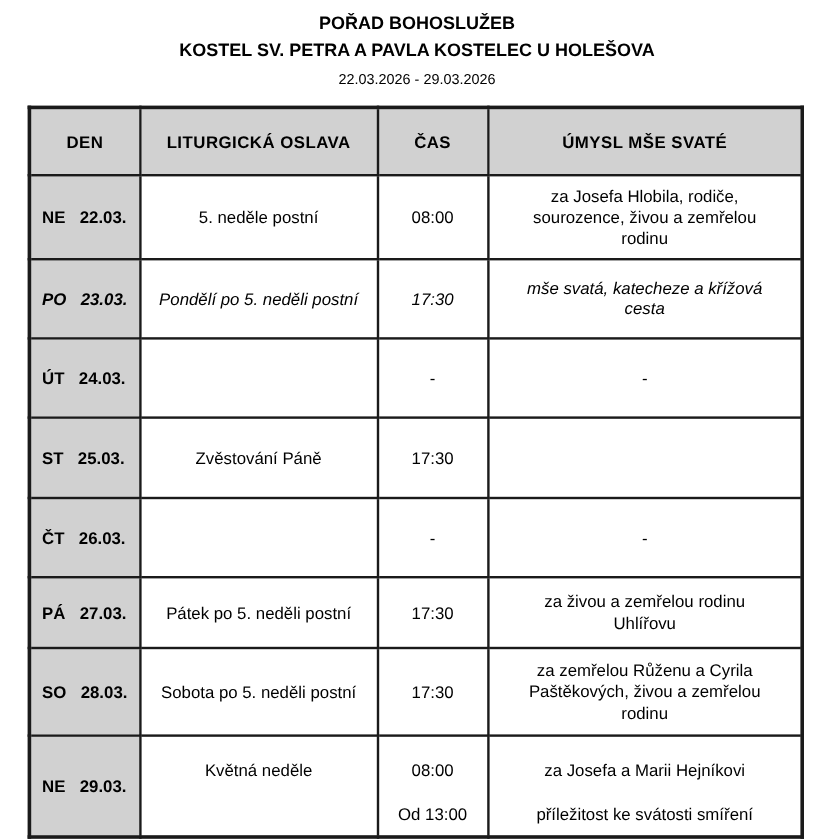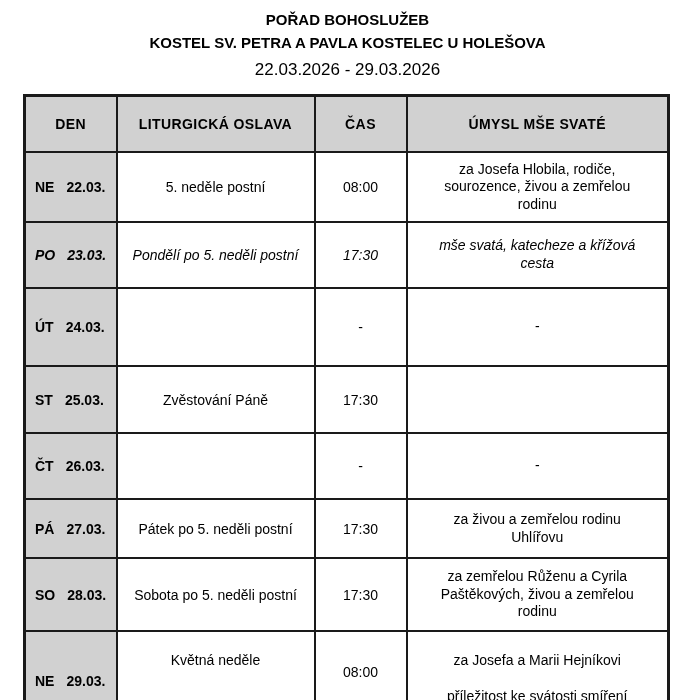--- a/index.html
+++ b/index.html
@@ -9,52 +9,52 @@
   }
   *{box-sizing:border-box;}
   html,body{margin:0;padding:0;}
   body{
     width:695px;height:700px;background:#ffffff;color:var(--text);
     font-family:"Liberation Sans",sans-serif;overflow:hidden;
   }
   .doc-header{text-align:center;padding-top:12px;line-height:1.13;}
   .title,.subtitle{font-size:15px;font-weight:bold;margin:0;}
   .subtitle{margin-top:6px;}
-  .daterange{font-size:17px;font-weight:normal;margin:8px 0 0 0;}
+  .daterange{font-size:12px;font-weight:normal;margin:8px 0 0 0;}
 
   table.schedule{
     border-collapse:collapse;table-layout:fixed;
     width:644px;margin:15px 0 0 23px;
     border:3px solid var(--border);
   }
   col.c-den{width:92px;}
   col.c-oslava{width:198px;}
   col.c-cas{width:92px;}
   col.c-umysl{width:262px;}
 
   th,td{
     border:2px solid var(--border);
     font-size:14px;text-align:center;vertical-align:middle;
-    padding:12px;overflow:hidden;
+    padding:0;overflow:hidden;
   }
   th{
     background:var(--cell-gray);
     font-weight:bold;letter-spacing:0.4px;
     height:22px;padding:19px 0;
   }
   td.day{
     background:var(--cell-gray);
     font-weight:bold;text-align:left;
     padding-left:9px;white-space:nowrap;
   }
   .day-date{margin-left:12px;}
   td.intention{padding:0 20px;line-height:1.26;}
   td.celebration{padding:0 2px;}
 
-  tr.r1{height:70px;} tr.r2{height:66px;font-style:italic;} tr.r3{height:78px;}
+  tr.r1{height:70px;} tr.r2{height:66px;font-style:italic;} tr.r3{height:66px;}
   tr.r4{height:67px;margin-top:16px;} tr.r5{height:66px;} tr.r6{height:59px;}
   tr.r7{height:73px;} tr.r8{height:84px;margin-left:13px;}
 
   td.vtop{vertical-align:top;}
   .split{display:flex;flex-direction:column;align-items:center;padding-top:20px;line-height:17px;}
   .split .line2{margin-top:19px;}
 </style>
 </head>
 <body>
 

